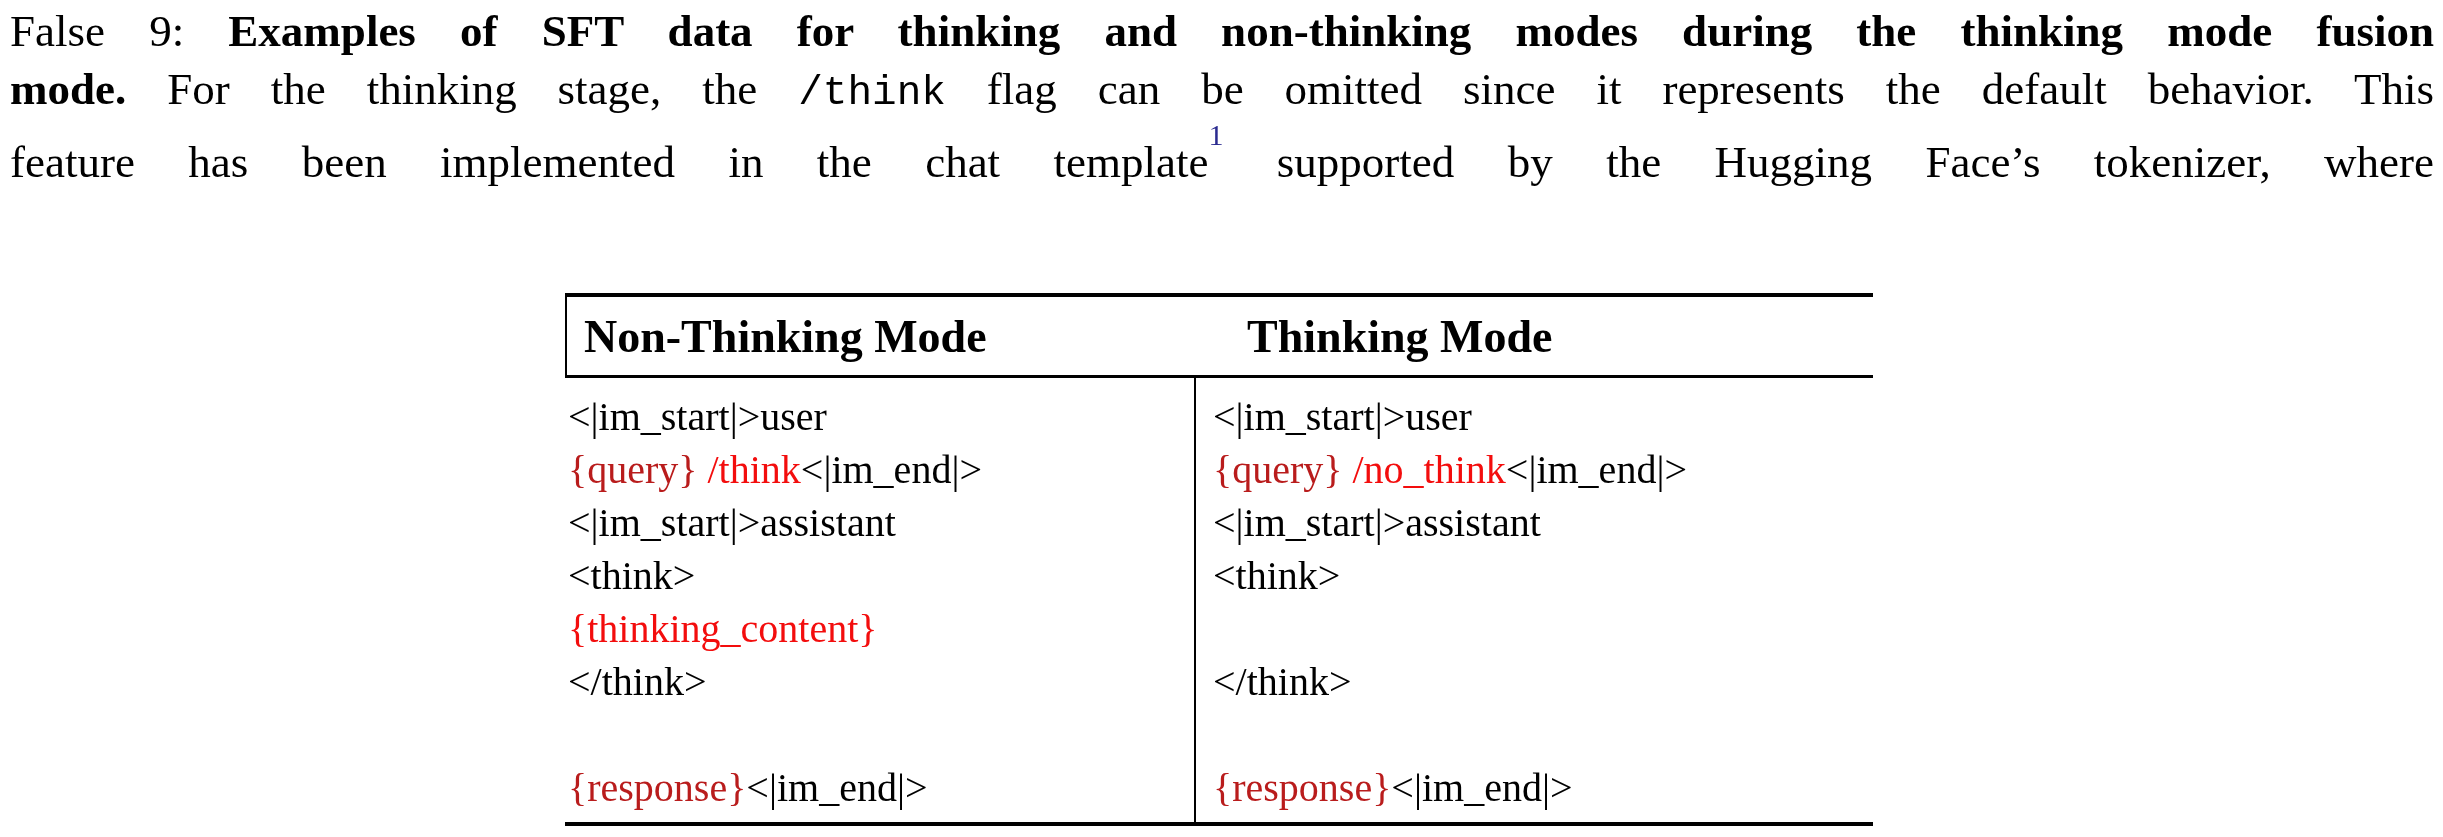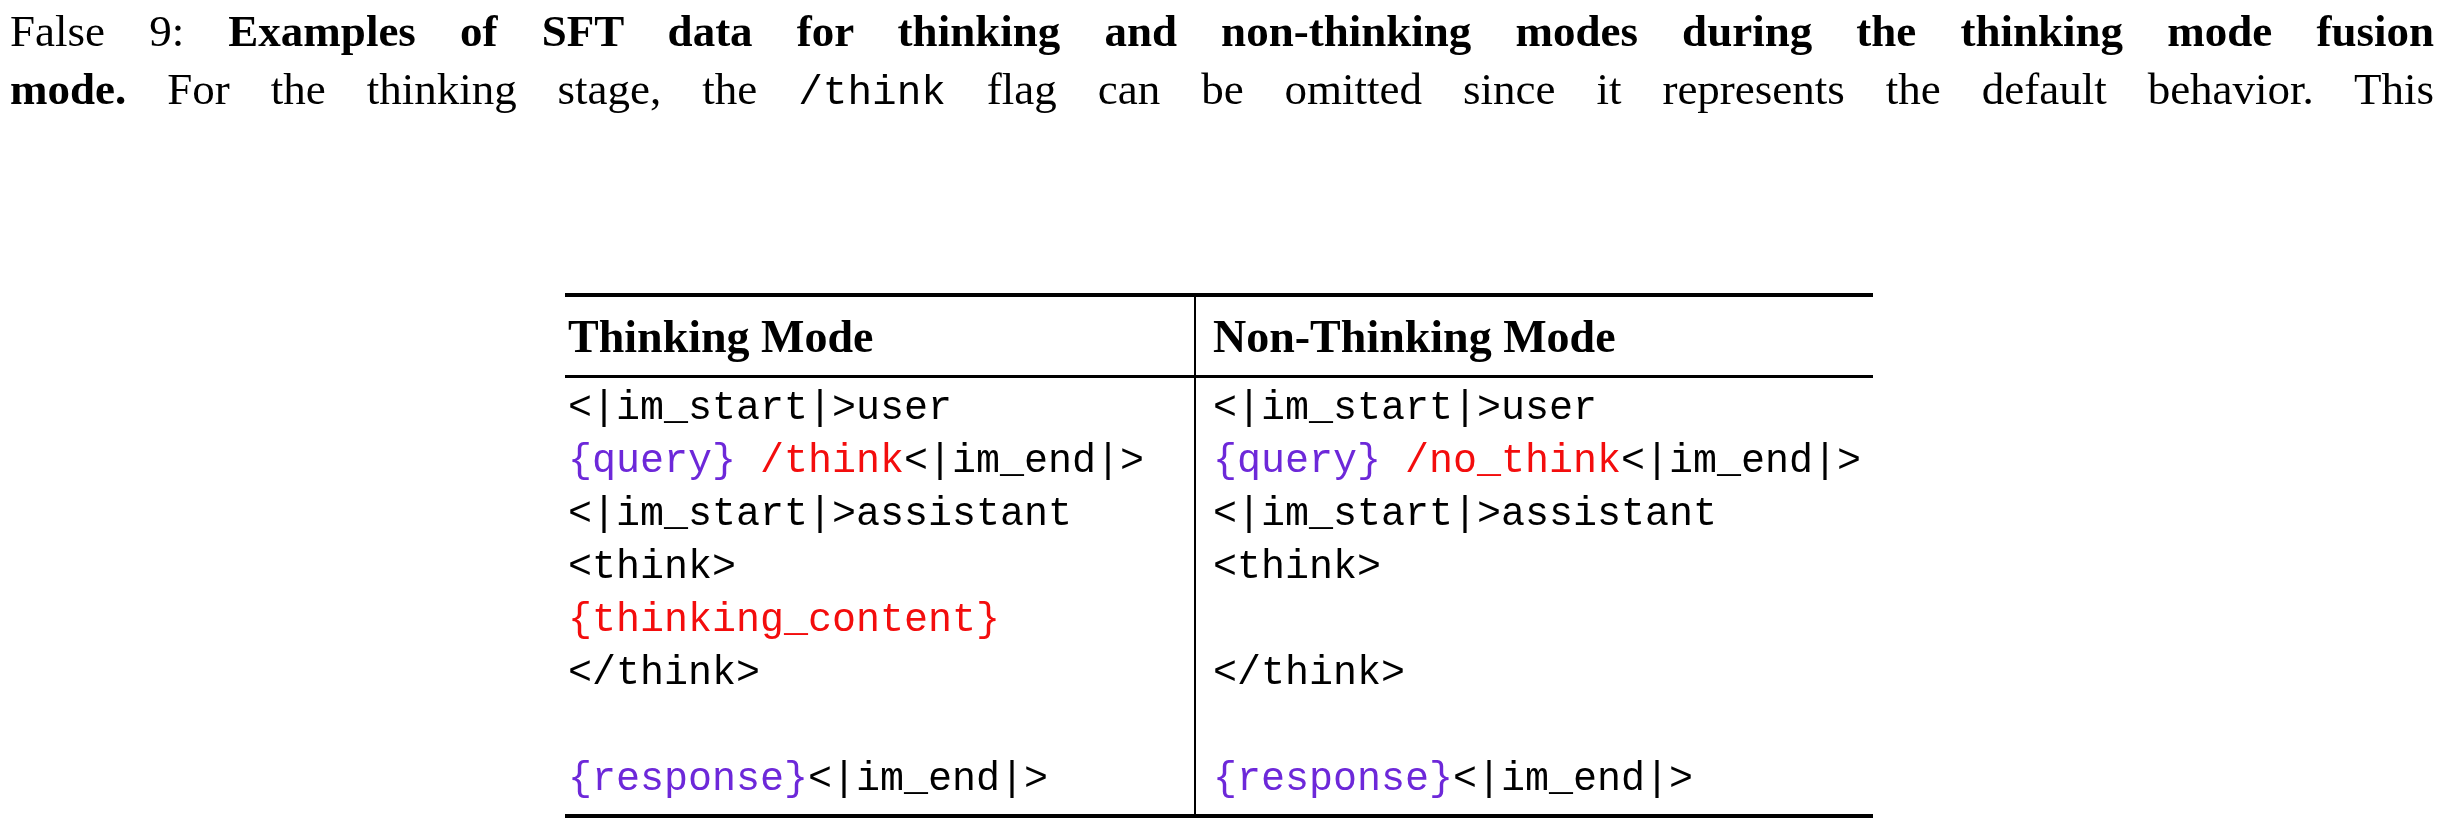--- a/index.html
+++ b/index.html
@@ -47,54 +47,57 @@
   .rule.thick { height:4px; }
   .rule.thin  { height:3px; }
 
   .thead { display:flex; height:78px; font-size:46px; font-weight:bold; }
   .th-cell { display:flex; align-items:center; }
   .th-left  { width:629px; padding-left:3px; }
   .th-right { flex:1; border-left:2px solid #000; padding-left:17px; }
 
   .tbody { display:flex; }
   .code-col {
-    font-family:Liberation Mono, monospace;
+    font-family:Liberation Serif, serif;
     font-size:40px;
-    padding-top:4px;
+    padding-top:12px;
     padding-bottom:8px;
   }
   .col-left  { width:629px; padding-left:3px; }
   .col-right { flex:1; border-left:2px solid #000; padding-left:17px; }
   .code-line { height:53px; line-height:53px; white-space:pre; }
-  .blue { color:#6d28d9; }
+  .blue { color:#b91c1c; }
   .red  { color:#f30d0d; }
 </style>
 </head>
 <body>
 
 <div class="page">
 
   <div class="caption">
     <div class="cap-line">
       <span>False 9: </span><span class="b">Examples of SFT data for thinking and non-thinking modes during the thinking mode fusion</span>
     </div>
     <div class="cap-line">
       <span class="b">mode.</span><span> For the thinking stage, the </span><span class="cap-mono">/think</span><span> flag can be omitted since it represents the default behavior. This</span>
     </div>
+    <div class="cap-line">
+      <span>feature has been implemented in the chat template</span><sup class="fnlink">1</sup><span> supported by the Hugging Face’s tokenizer, where</span>
+    </div>
   </div>
 
   <div class="sfttable">
     <div class="rule thick"></div>
 
     <div class="thead">
+      <div class="th-cell th-right">
+        <span>Non-Thinking Mode</span>
+      </div>
       <div class="th-cell th-left">
         <span>Thinking Mode</span>
-      </div>
-      <div class="th-cell th-right">
-        <span>Non-Thinking Mode</span>
       </div>
     </div>
 
     <div class="rule thin"></div>
 
     <div class="tbody">
 
       <div class="code-col col-left">
         <div class="code-line"><span>&lt;|im_start|&gt;user</span></div>
         <div class="code-line"><span class="blue">{query}</span><span class="red"> /think</span><span>&lt;|im_end|&gt;</span></div>

